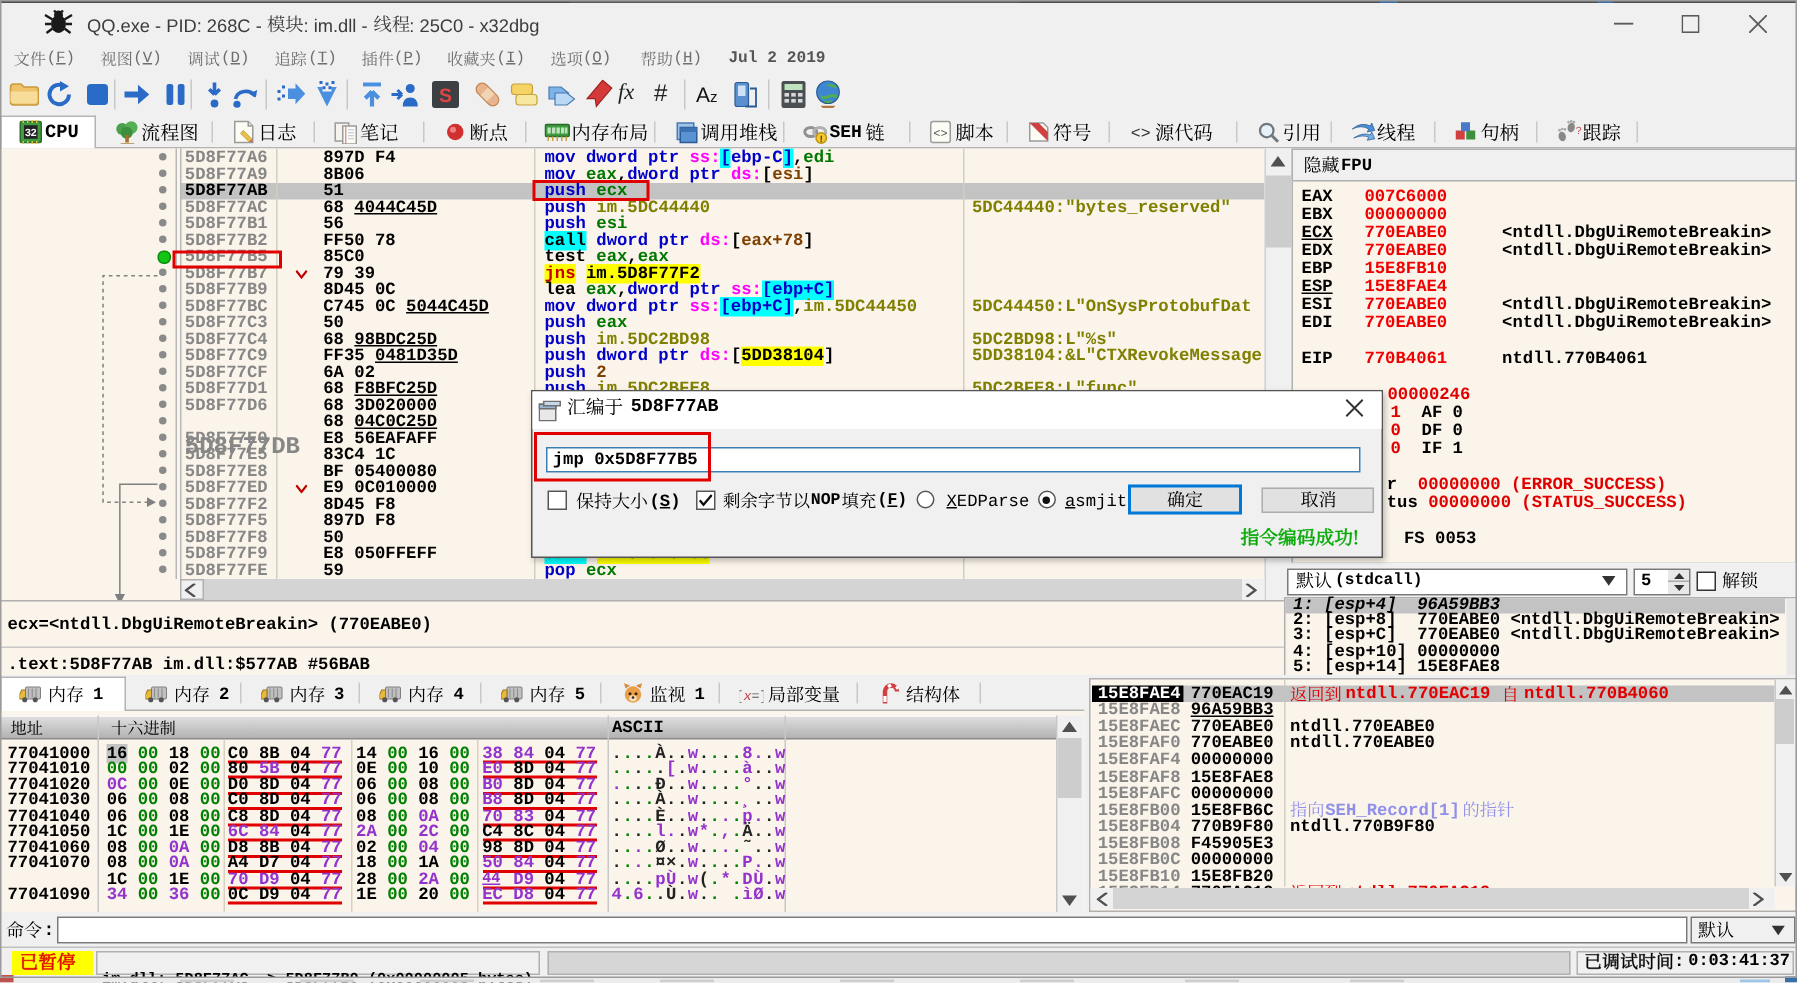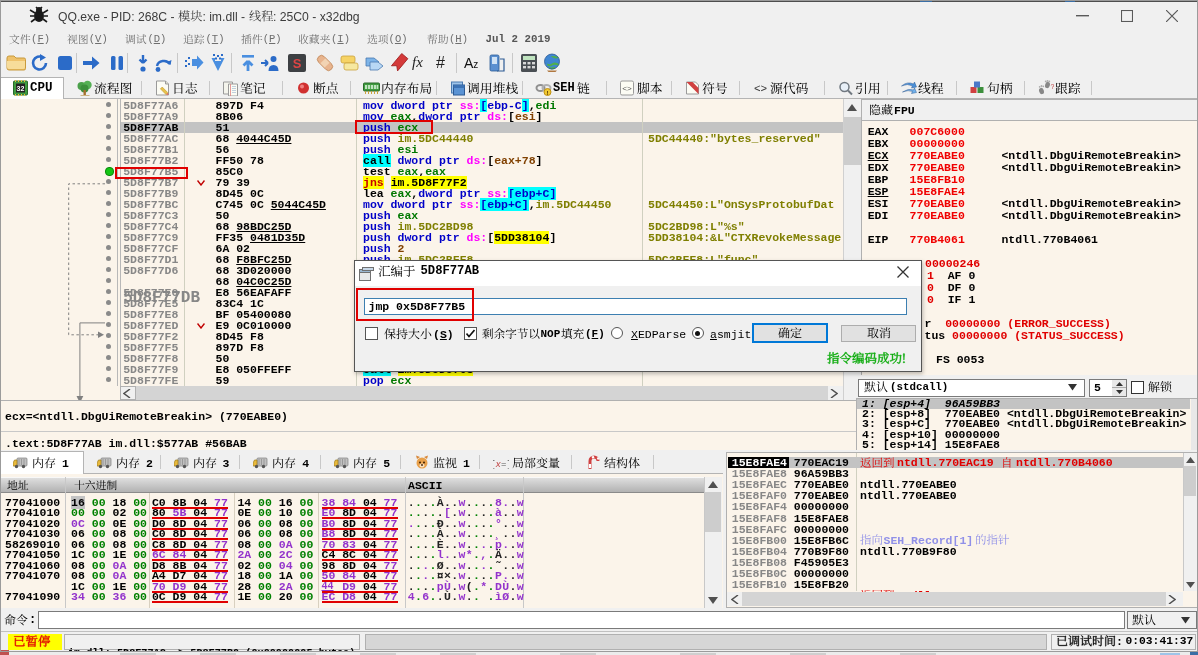--- a/index.html
+++ b/index.html
@@ -956,21 +956,21 @@
 <div class="m" style="left:237.4px;top:527.0px;font-size:11.5px;color:#000;">06</div>
 <div class="m" style="left:258.1px;top:527.0px;font-size:11.5px;color:#008000;">00</div>
 <div class="m" style="left:278.8px;top:527.0px;font-size:11.5px;color:#000;">08</div>
 <div class="m" style="left:299.5px;top:527.0px;font-size:11.5px;color:#008000;">00</div>
 <div class="m" style="left:321.5px;top:527.0px;font-size:11.5px;color:#9333cc;">B8</div>
 <div class="m" style="left:342.2px;top:527.0px;font-size:11.5px;color:#000;">8D</div>
 <div class="m" style="left:362.9px;top:527.0px;font-size:11.5px;color:#000;">04</div>
 <div class="m" style="left:383.6px;top:527.0px;font-size:11.5px;color:#9333cc;">77</div>
 <div style="position:absolute;left:321.5px;top:538.3px;width:76.5px;height:1.8px;background:#e00000;"></div>
 <div class="m" style="left:407.7px;top:527.0px;font-size:11.5px;color:#333;letter-spacing:0.35px;"><span style="color:#222">.</span><span style="color:#008000">.</span><span style="color:#222">.</span><span style="color:#008000">.</span><span style="color:#222">À</span><span style="color:#222">.</span><span style="color:#222">.</span><span style="color:#9333cc">w</span><span style="color:#222">.</span><span style="color:#008000">.</span><span style="color:#222">.</span><span style="color:#008000">.</span><span style="color:#9333cc">¸</span><span style="color:#222">.</span><span style="color:#222">.</span><span style="color:#9333cc">w</span></div>
-<div class="m" style="left:5.0px;top:537.5px;font-size:11.5px;color:#000;">58269010</div>
+<div class="m" style="left:5.0px;top:537.5px;font-size:11.5px;color:#000;">77041040</div>
 <div class="m" style="left:71.1px;top:537.5px;font-size:11.5px;color:#000;">06</div>
 <div class="m" style="left:91.8px;top:537.5px;font-size:11.5px;color:#008000;">00</div>
 <div class="m" style="left:112.5px;top:537.5px;font-size:11.5px;color:#000;">08</div>
 <div class="m" style="left:133.2px;top:537.5px;font-size:11.5px;color:#008000;">00</div>
 <div class="m" style="left:151.9px;top:537.5px;font-size:11.5px;color:#000;">C8</div>
 <div class="m" style="left:172.6px;top:537.5px;font-size:11.5px;color:#000;">8D</div>
 <div class="m" style="left:193.3px;top:537.5px;font-size:11.5px;color:#000;">04</div>
 <div class="m" style="left:214.0px;top:537.5px;font-size:11.5px;color:#9333cc;">77</div>
 <div style="position:absolute;left:151.9px;top:548.8px;width:76.5px;height:1.8px;background:#e00000;"></div>
 <div class="m" style="left:237.4px;top:537.5px;font-size:11.5px;color:#000;">08</div>
@@ -1106,21 +1106,21 @@
     </g>
   </svg>
 <div class="m" style="left:897.0px;top:456.2px;font-size:11.5px;color:#e00000;">ntdll.770EAC19</div>
 <svg style="position:absolute;left:1001.0px;top:454.8px;overflow:visible" width="12" height="17">
     <g transform="translate(0,11.89) scale(0.01150,-0.01150)" fill="#e00000">
       <use href="#g67" xlink:href="#g67" x="0.0"></use>
     </g>
   </svg>
 <div class="m" style="left:1016.0px;top:456.2px;font-size:11.5px;color:#e00000;">ntdll.770B4060</div>
 <div class="m" style="left:731.8px;top:467.2px;font-size:11.5px;color:#878787;">15E8FAE8</div>
-<div class="m" style="left:793.8px;top:467.2px;font-size:11.5px;color:#000;">96A59BB3</div>
+<div class="m" style="left:793.8px;top:467.2px;font-size:11.5px;color:#000;text-decoration:underline;">96A59BB3</div>
 <div class="m" style="left:731.8px;top:478.3px;font-size:11.5px;color:#878787;">15E8FAEC</div>
 <div class="m" style="left:793.8px;top:478.3px;font-size:11.5px;color:#000;">770EABE0</div>
 <div class="m" style="left:860.0px;top:478.3px;font-size:11.5px;color:#000;">ntdll.770EABE0</div>
 <div class="m" style="left:731.8px;top:489.4px;font-size:11.5px;color:#878787;">15E8FAF0</div>
 <div class="m" style="left:793.8px;top:489.4px;font-size:11.5px;color:#000;">770EABE0</div>
 <div class="m" style="left:860.0px;top:489.4px;font-size:11.5px;color:#000;">ntdll.770EABE0</div>
 <div class="m" style="left:731.8px;top:500.4px;font-size:11.5px;color:#878787;">15E8FAF4</div>
 <div class="m" style="left:793.8px;top:500.4px;font-size:11.5px;color:#000;">00000000</div>
 <div class="m" style="left:731.8px;top:511.5px;font-size:11.5px;color:#878787;">15E8FAF8</div>
 <div class="m" style="left:793.8px;top:511.5px;font-size:11.5px;color:#000;">15E8FAE8</div>

